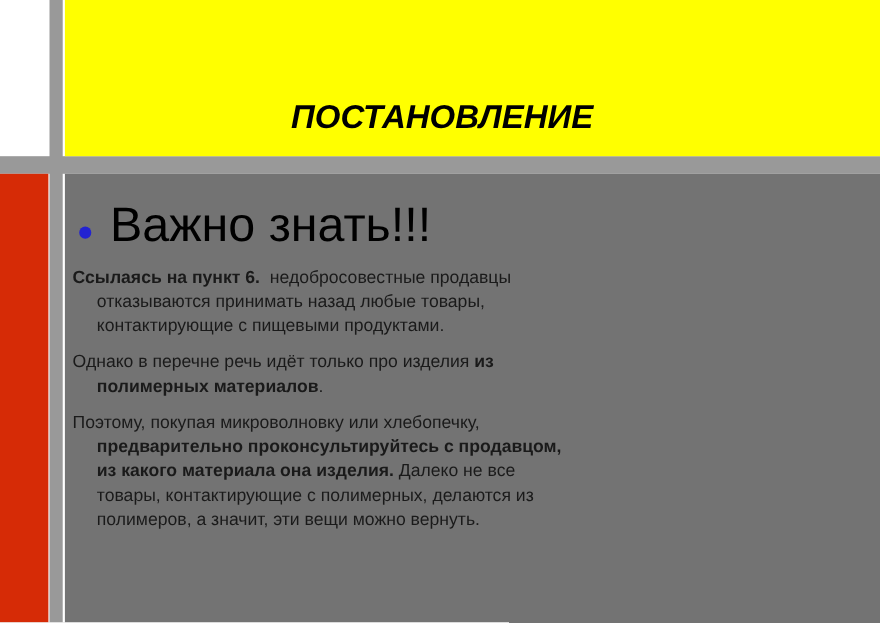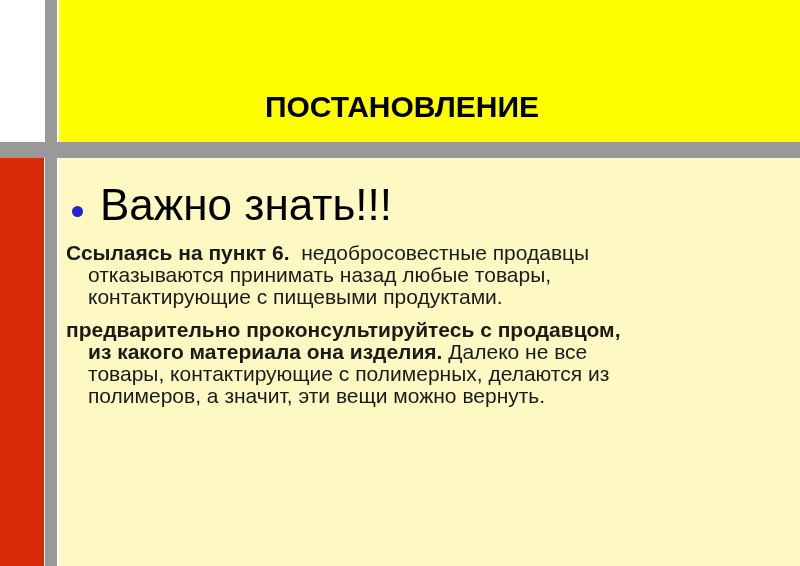--- a/index.html
+++ b/index.html
@@ -26,43 +26,43 @@
   }
   
   .header-yellow{
     position:absolute;left:59px;top:0;width:741px;height:142px;
     background:var(--header-bg);
     display:flex;flex-direction:column;justify-content:flex-end;align-items:center;
     box-sizing:border-box;padding-bottom:12px;padding-right:55px;
   }
   .title-line{
     font-weight:bold;font-size:30px;line-height:47px;
-    color:#000;text-align:center;white-space:nowrap;
+    color:#000;text-align:center;white-space:nowrap;font-style:italic;
   }
   
   .content{
     position:absolute;left:59px;top:158px;width:741px;height:408px;
-    background:#fef9c3;box-sizing:border-box;
+    background:#737373;box-sizing:border-box;
     padding:22px 0 0 7px;
   }
   .heading-row{display:flex;align-items:flex-start;}
   .bullet{
     width:11px;height:11px;border-radius:50%;
     background:var(--bullet-blue);
     margin:26px 17px 0 6px;flex:0 0 auto;
   }
   .heading-text{
     font-size:44px;line-height:50px;font-weight:400;color:#000;
     white-space:nowrap;
   }
   .body-text{width:690px;margin-top:12px;}
   .para{
     margin:0 0 11px 0;
     padding-left:22px;text-indent:-22px;
-    font-size:21px;line-height:22px;
+    font-size:16px;line-height:22px;
     white-space:pre-wrap;
   }
   .para .b{font-weight:bold;}
   .para .r{font-weight:normal;}
 </style>
 </head>
 <body>
 
 <div class="slide" style="--header-bg: #FFFF00; --accent-gray: #999999; --accent-red: #D62B06; --bullet-blue: #2323D1;">
 
@@ -76,20 +76,23 @@
 
   <div class="content">
     <div class="heading-row">
       <span class="bullet"></span>
       <span class="heading-text">Важно знать!!!</span>
     </div>
     <div class="body-text">
       <p class="para"><span class="b">Ссылаясь на пункт 6.</span><span class="r">  недобросовестные продавцы
 отказываются принимать назад любые товары,
 контактирующие с пищевыми продуктами.</span></p>
-      <p class="para"><span class="b">предварительно проконсультируйтесь с продавцом,
+      <p class="para"><span class="r">Однако в перечне речь идёт только про изделия </span><span class="b">из
+полимерных материалов</span><span class="r">.</span></p>
+      <p class="para"><span class="r">Поэтому, покупая микроволновку или хлебопечку,
+</span><span class="b">предварительно проконсультируйтесь с продавцом,
 из какого материала она изделия.</span><span class="r"> Далеко не все
 товары, контактирующие с полимерных, делаются из
 полимеров, а значит, эти вещи можно вернуть.</span></p>
     </div>
   </div>
 
 </div>
 
 </body></html>

